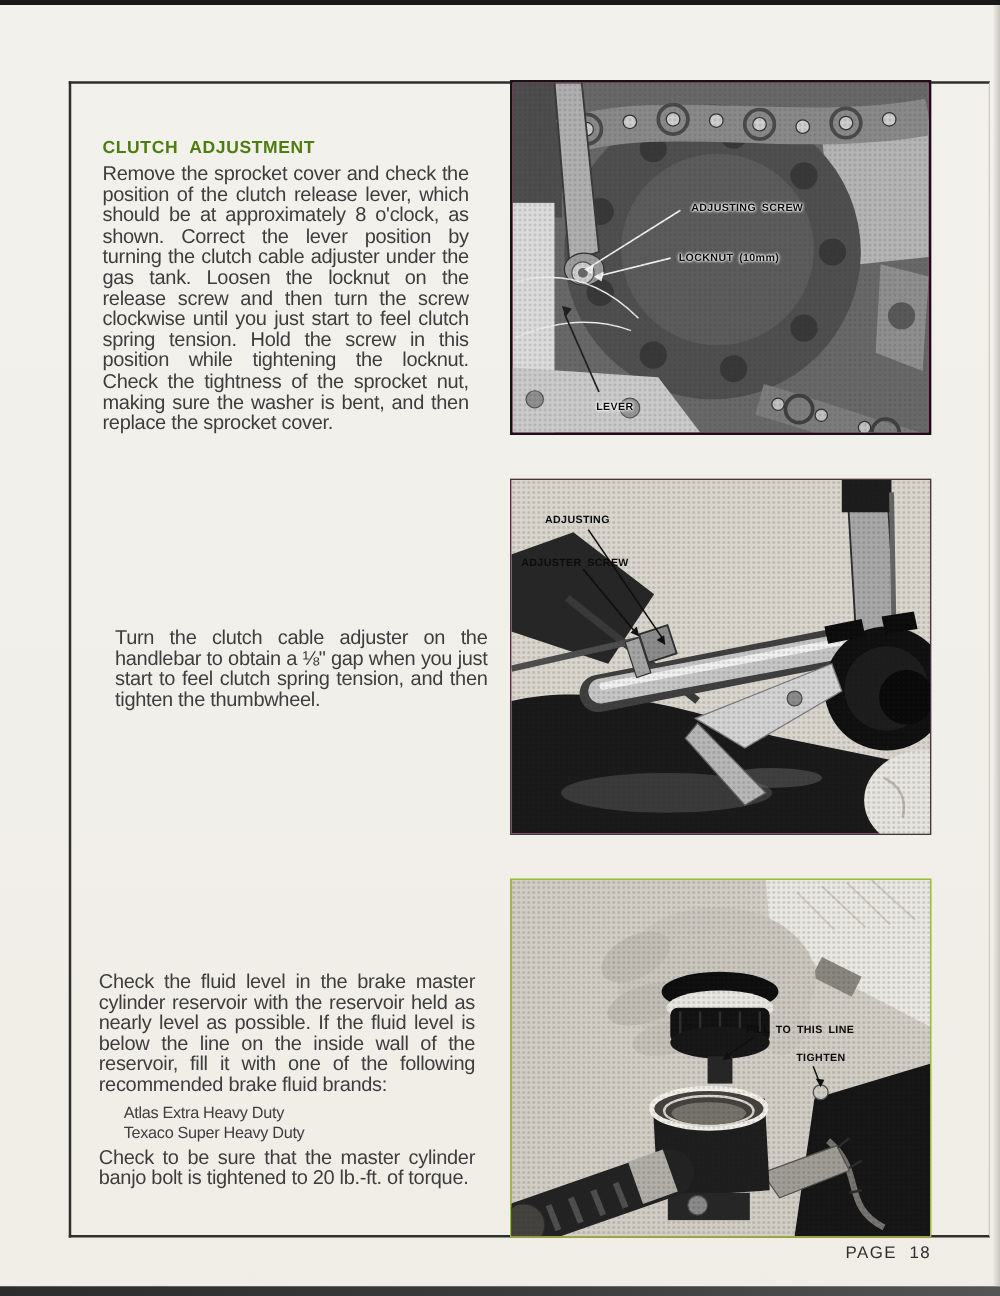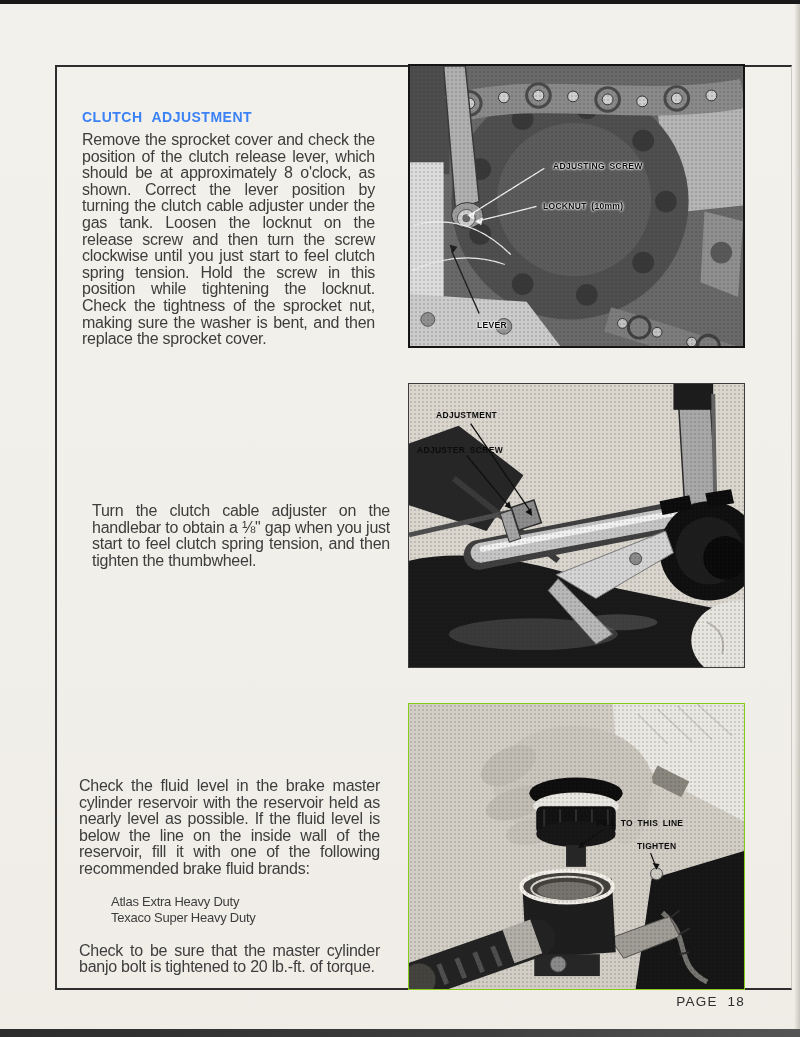--- a/index.html
+++ b/index.html
@@ -10,23 +10,23 @@
   }
   .scan-top-edge{position:absolute;left:0;top:0;width:800px;height:4px;background:#181818;}
   .scan-bottom-edge{position:absolute;left:0;top:1029px;width:800px;height:8px;
     background:linear-gradient(90deg,#2c2c2c 0%,#3c3c3c 55%,#555 100%);}
   .page-right-shadow{position:absolute;top:4px;right:0;width:6px;height:1025px;
     background:linear-gradient(90deg,rgba(0,0,0,0),#c8c5bd);}
   .page-frame{position:absolute;left:55px;top:65px;width:737px;height:925px;box-sizing:border-box;
     border-left:2px solid #2e2e2e;border-top:2px solid #2e2e2e;border-bottom:2px solid #2e2e2e;
     border-right:1px solid #ccc9c1;background:transparent;}
   .text-col{position:absolute;color:#3d3d3d;}
-  .sec-heading{font-size:14px;font-weight:bold;color:#3b82f6;letter-spacing:.5px;word-spacing:5px;margin:0 0 7px 0;}
+  .sec-heading{font-size:14px;font-weight:bold;color:#4d7c0f;letter-spacing:.5px;word-spacing:5px;margin:0 0 7px 0;}
   .body-p{margin:0;font-size:16px;line-height:16.6px;letter-spacing:-.25px;text-align:justify;hyphens:none;}
-  .brand-list{margin:16px;padding:0;}
+  .brand-list{margin:4px;padding:0;}
   .brand-line{font-size:13px;line-height:16.6px;letter-spacing:-.25px;padding-left:16px;}
   #section-clutch{left:82px;top:109px;width:293px;}
   #section-cable{left:92px;top:503px;width:298px;}
   #section-fluid{left:79px;top:778px;width:301px;}
   .photo{position:absolute;left:408px;width:337px;box-sizing:border-box;overflow:hidden;background:#ec4899;}
   #photo-sprocket{top:64px;height:284px;border:2px solid #141414;}
   #photo-handlebar{top:383px;height:285px;border:1px solid #3c3c3c;}
   #photo-reservoir{top:703px;height:287px;border:1px solid #84cc16;}
   .photo svg{display:block;width:100%;height:100%;}
   .photo::after{content:"";position:absolute;inset:0;z-index:2;pointer-events:none;opacity:.7;
@@ -148,21 +148,21 @@
     <line x1="0" y1="152" x2="106" y2="128" stroke="#4e4e4e" stroke-width="5"></line>
     <rect x="106" y="120" width="24" height="24" fill="#8c8c8c" stroke="#2f2f2f" stroke-width="1.5" transform="rotate(-18 118 132)"></rect>
     <rect x="96" y="128" width="12" height="30" fill="#a5a5a5" stroke="#333" transform="rotate(-18 102 143)"></rect>
     <ellipse cx="332" cy="258" rx="48" ry="40" fill="#e7e5df"></ellipse>
     <path d="M300,240 Q320,250 315,272" stroke="#bab7af" stroke-width="2" fill="none"></path>
     <line x1="62" y1="40" x2="122" y2="128" stroke="#0e0e0e" stroke-width="1.3"></line>
     <line x1="58" y1="72" x2="101" y2="124" stroke="#0e0e0e" stroke-width="1.3"></line>
     <polygon points="124,133 117,129 123,125" fill="#0e0e0e"></polygon>
     <polygon points="103,126 96,123 101,118" fill="#0e0e0e"></polygon>
   </svg>
-  <div class="photo-label" style="left:27px;top:26px;">ADJUSTMENT</div>
+  <div class="photo-label" style="left:27px;top:26px;">ADJUSTING</div>
   <div class="photo-label" style="left:8px;top:61px;">ADJUSTER SCREW</div>
 </div>
 
 <div class="photo" id="photo-reservoir">
   <svg viewBox="0 0 337 287" preserveAspectRatio="none">
     <rect width="337" height="287" fill="#d2cec5"></rect>
     <polygon points="205,0 337,0 337,118 252,74 208,38" fill="#eae8e2"></polygon>
     <line x1="230" y1="10" x2="260" y2="40" stroke="#cdcac1" stroke-width="1.5"></line>
     <line x1="250" y1="5" x2="285" y2="38" stroke="#cdcac1" stroke-width="1.5"></line>
     <line x1="270" y1="2" x2="305" y2="36" stroke="#cdcac1" stroke-width="1.5"></line>

